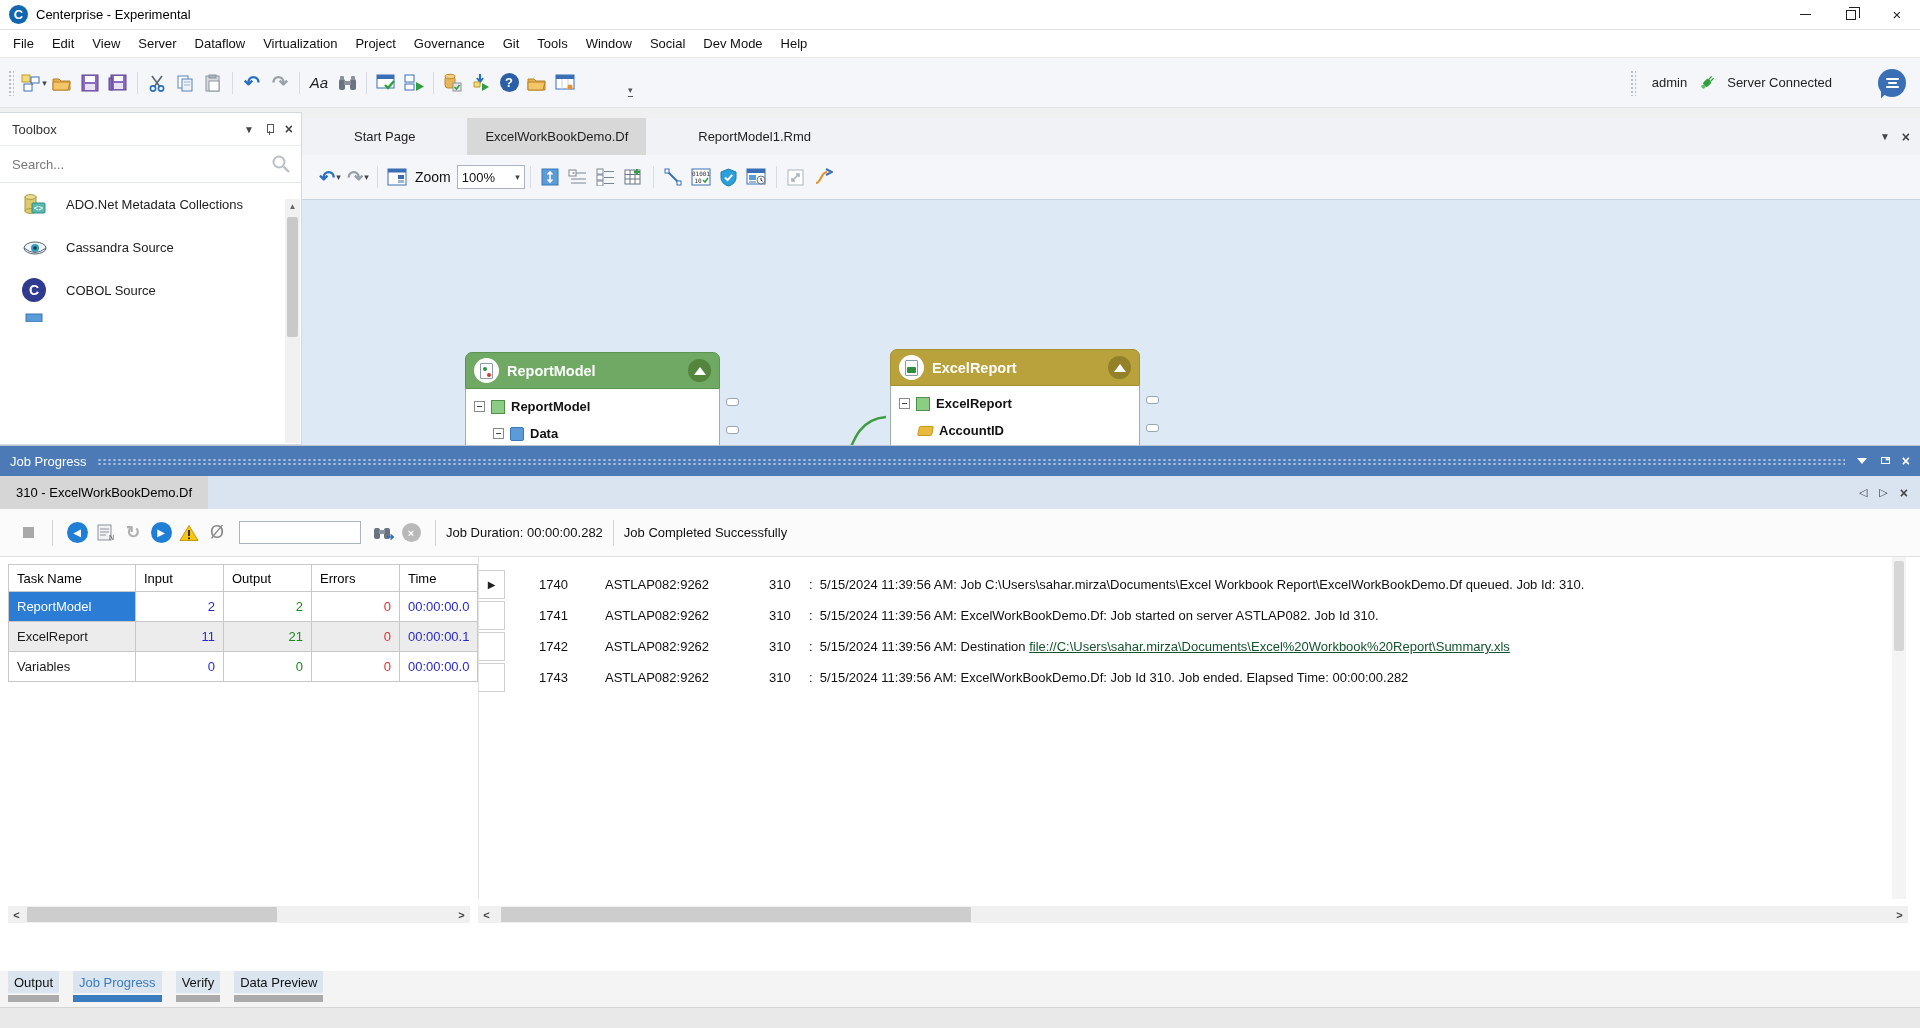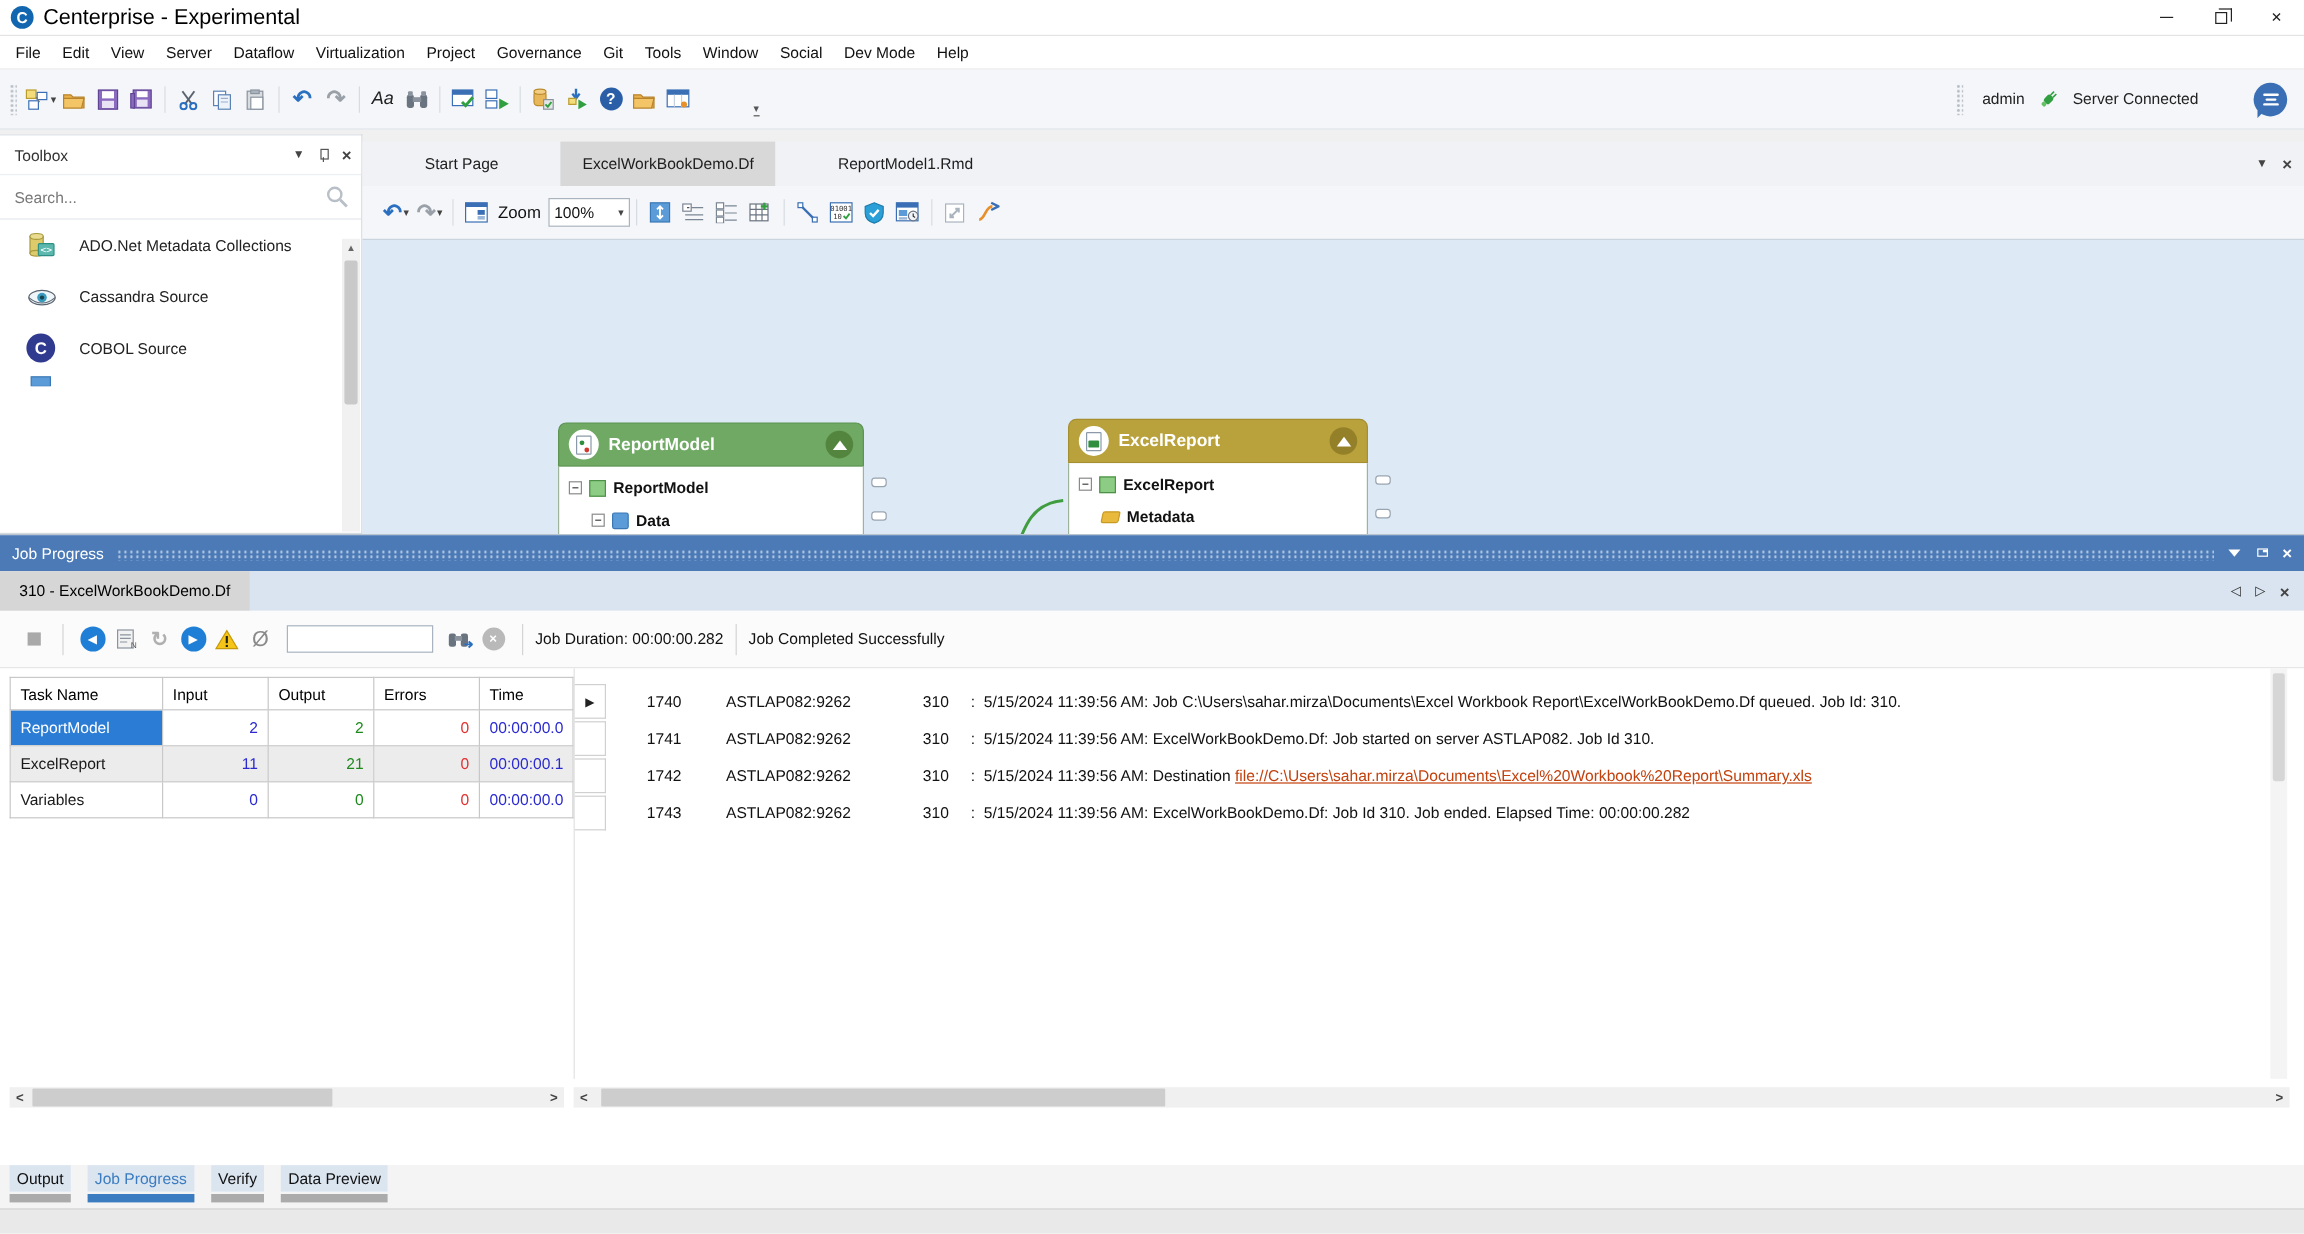--- a/index.html
+++ b/index.html
@@ -4,21 +4,21 @@
 <style>
   * { box-sizing: border-box; margin: 0; padding: 0; }
   html,body { width:1920px; height:1028px; overflow:hidden; }
   body { font-family:"Liberation Sans", sans-serif; font-size:13px; color:#1a1a1a; background:#f0f0f0; }
   #app { position:relative; width:1920px; height:1028px; background:#f0f0f0; }
 
   
   .titlebar { position:absolute; left:0; top:0; width:1920px; height:30px; background:#fff; display:flex; align-items:center; border-bottom:1px solid #e3e3e3;}
   .applogo { width:19px; height:19px; border-radius:50%; background:#1266b0; color:#fff; font-weight:bold; font-size:13px; display:flex; align-items:center; justify-content:center; margin-left:9px; }
   .applogo::after{content:"C";}
-  .apptitle { margin-left:8px; font-size:18px; color:#000; }
+  .apptitle { margin-left:8px; font-size:13px; color:#000; }
   .winbtns { margin-left:auto; display:flex; height:100%; }
   .winbtn { width:46px; height:100%; display:flex; align-items:center; justify-content:center; color:#222; font-size:13px; }
   .restore-glyph { width:10px; height:10px; border:1px solid #222; position:relative; background:#fff;}
   .restore-glyph::before { content:""; position:absolute; left:2px; top:-4px; width:10px; height:10px; border:1px solid #222; border-left:none; border-bottom:none;}
   .min-glyph { width:11px; height:1px; background:#222; }
   .close-glyph { font-size:15px; line-height:1; }
 
   
   .menubar { position:absolute; left:0; top:30px; width:1920px; height:28px; background:#fff; display:flex; align-items:center; padding-left:4px; border-bottom:1px solid #e8e8e8;}
   .menuitem { padding:0 9px; height:100%; display:flex; align-items:center; color:#111; cursor:default; }
@@ -135,21 +135,21 @@
   .val-in { color:#2a2ad0; } .val-out { color:#1e8a1e; } .val-err { color:#e03030; } .val-time { color:#2a2ad0; }
 
   
   .loggrid { position:absolute; left:478px; top:0; width:1428px; height:100%; border-left:1px solid #e2e2e2; padding-top:12px; }
   .logrow { display:flex; align-items:center; height:31px; font-size:13px; color:#111; }
   .log-marker { width:26px; height:29px; border:1px solid #d0d0d0; border-left:none; display:flex; align-items:center; justify-content:center; color:#222; font-size:10px; flex:none; margin-right:34px;}
   .log-num { width:42px; flex:none; }
   .log-server { width:118px; flex:none; margin-left:24px;}
   .log-job { width:30px; flex:none; margin-left:46px;}
   .log-msg { white-space:pre; margin-left:10px; overflow:hidden; }
-  .log-link { color:#c2410c; text-decoration:underline; white-space:pre; }
+  .log-link { color:#14532d; text-decoration:underline; white-space:pre; }
   .vscroll { position:absolute; right:0; top:0; bottom:0; width:14px; background:#f4f4f4; }
   .vscroll .thumb { position:absolute; left:2px; right:2px; top:4px; height:90px; background:#d6d6d6; border-radius:2px;}
 
   
   .hscroll { position:absolute; height:17px; background:#f0f0f0; top:349px; display:flex; align-items:center; }
   .hs-left { left:8px; width:462px; }
   .hs-right { left:478px; width:1430px; }
   .hs-btn { width:17px; height:17px; display:flex; align-items:center; justify-content:center; color:#444; font-weight:bold; font-size:11px; flex:none;}
   .hs-track { flex:1; position:relative; height:17px; }
   .hs-thumb { position:absolute; top:1px; height:15px; background:#cdcdcd; border-radius:1px;}
@@ -574,21 +574,21 @@
             </span>
         </div>
         <div class="node-body">
           <div class="noderow">
             <span class="expander"></span>
             <span class="sq-green"></span>
             <span>ExcelReport</span>
           </div>
           <div class="noderow indent">
             <span class="sq-gold"></span>
-            <span>Metadata</span>
+            <span>AccountID</span>
           </div>
         </div>
       </div>
       <div class="port" style="left:844px; top:196px;"></div>
       <div class="port" style="left:844px; top:224px;"></div>
     </div>
   </div>
 
   <div class="jobpanel">
     <div class="jp-title">

